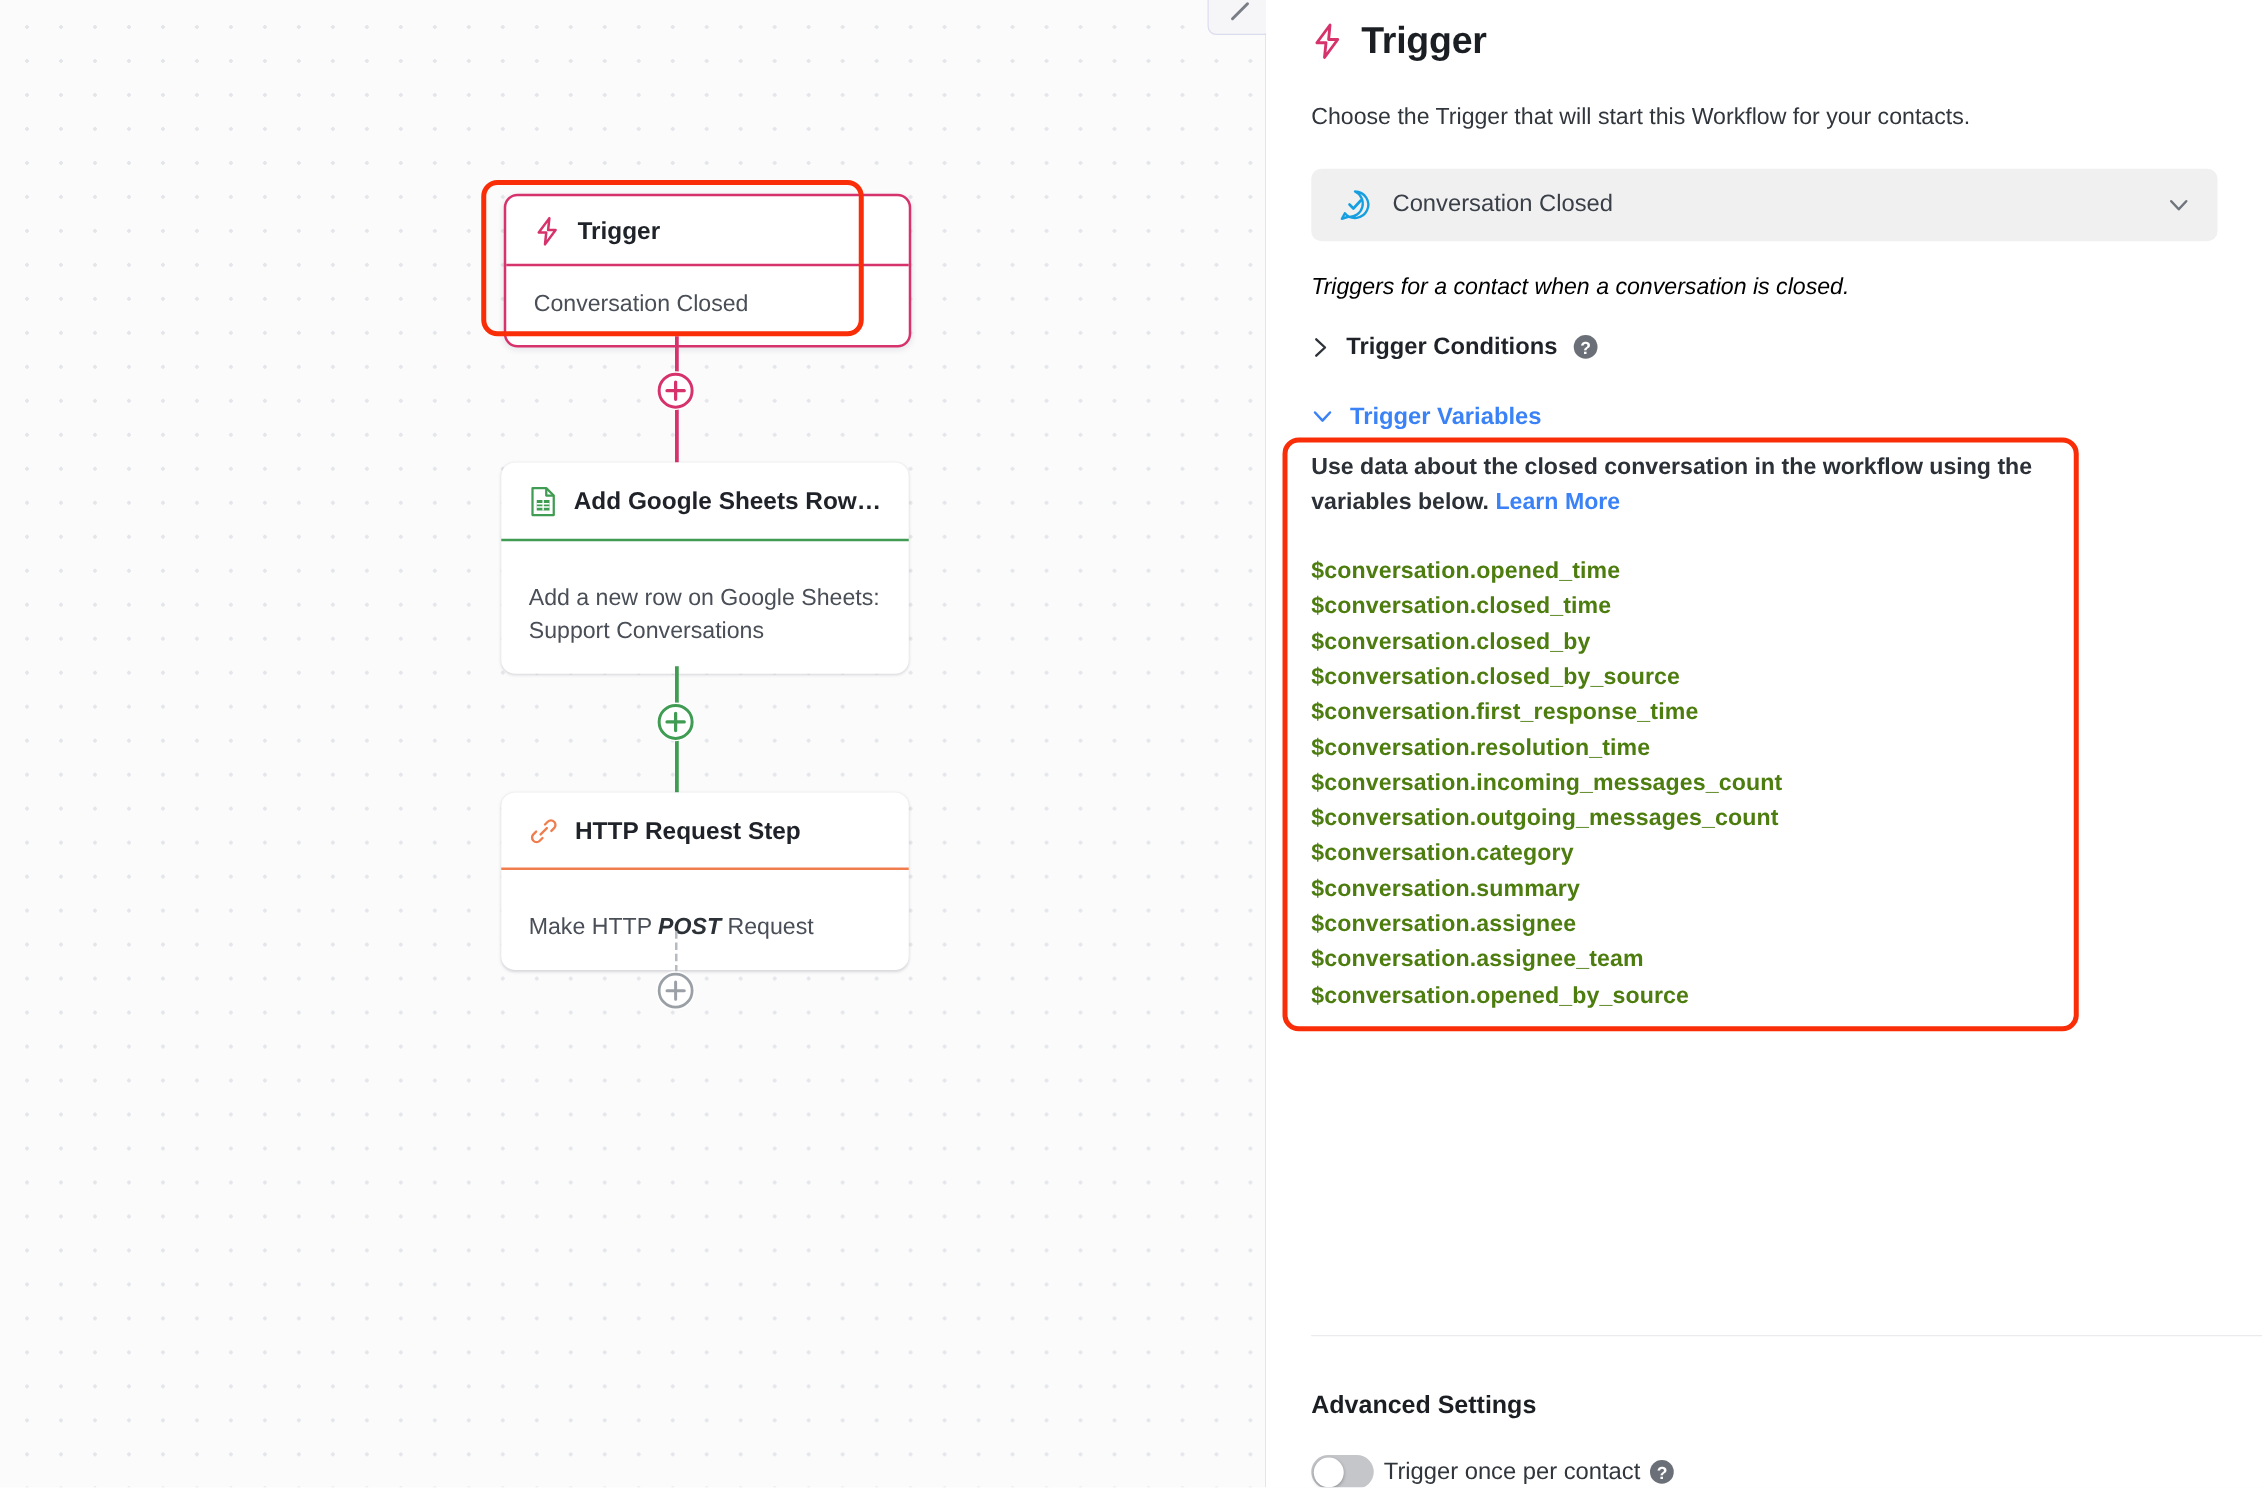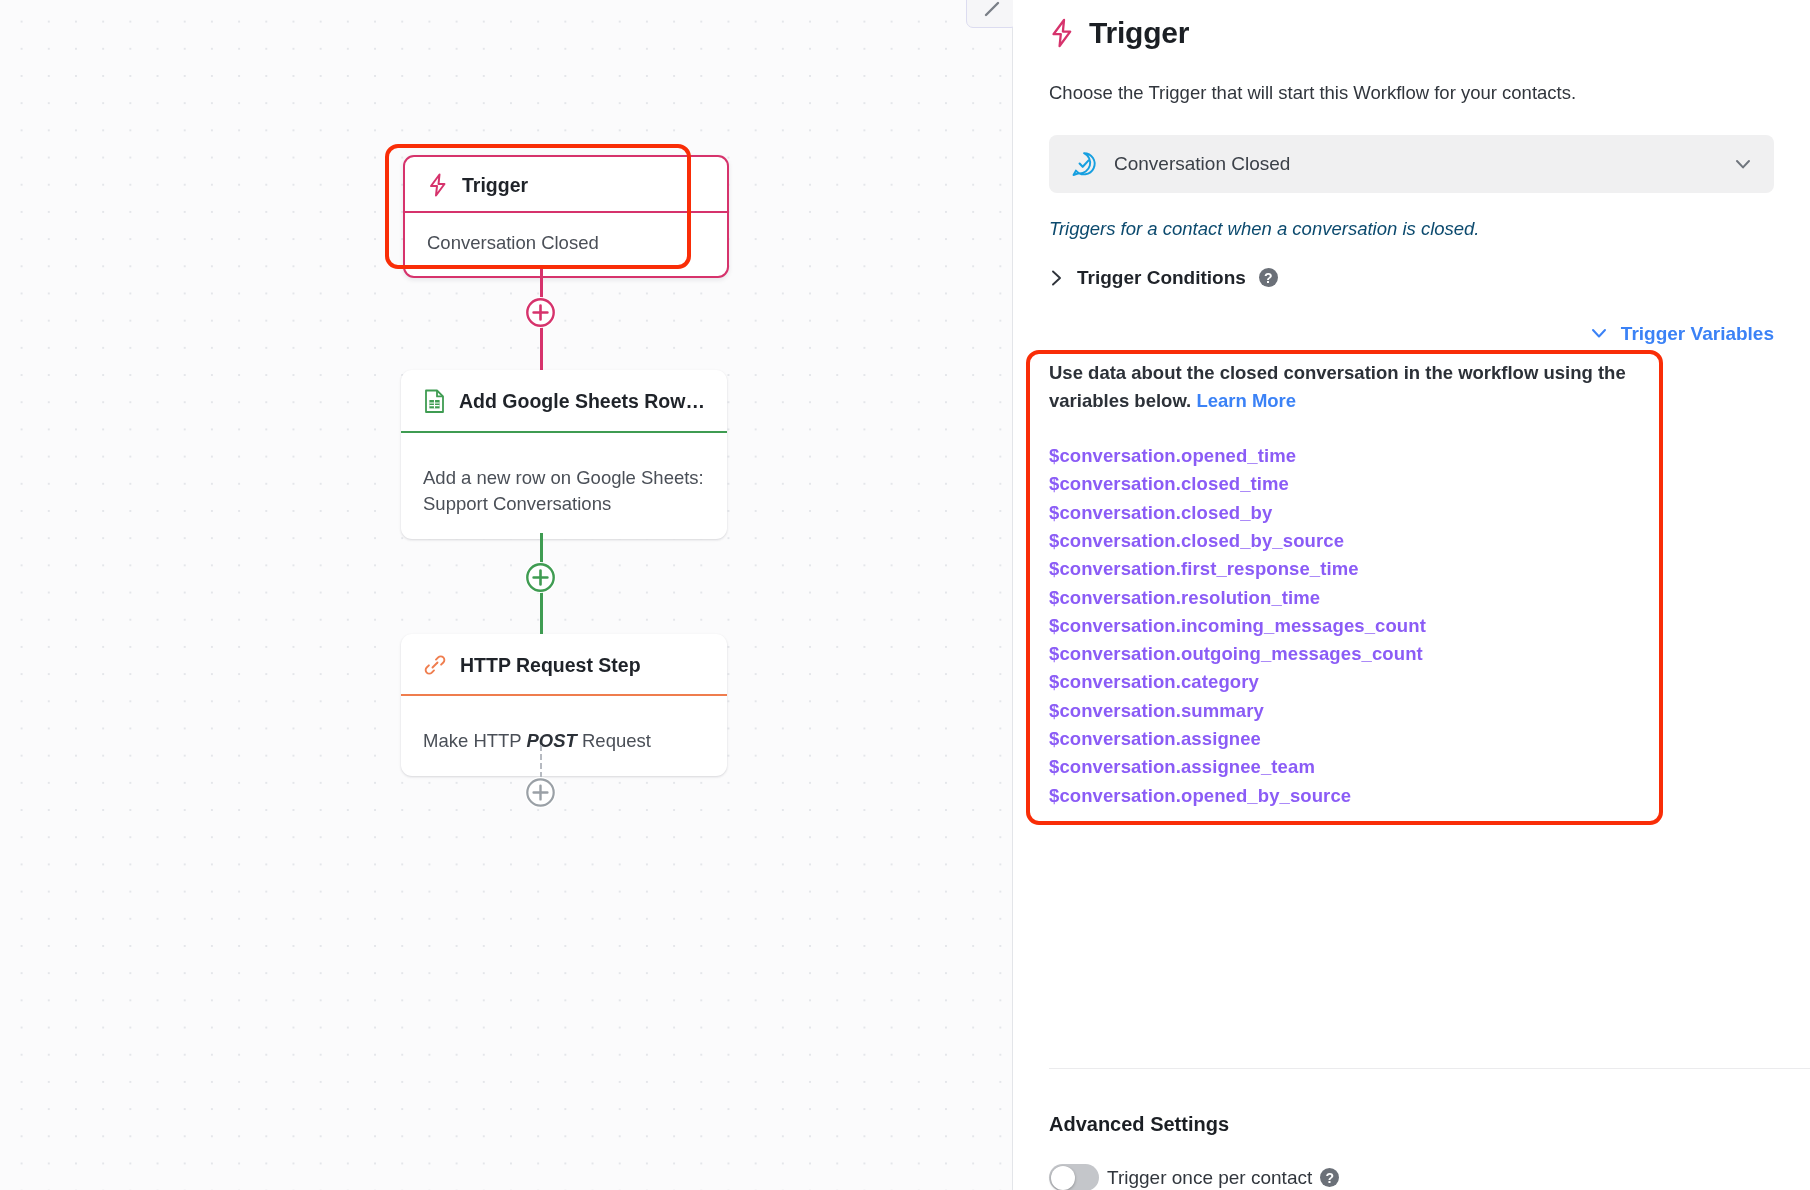--- a/index.html
+++ b/index.html
@@ -98,21 +98,21 @@
   }
 
   .select-box {
     margin-top: 29px; height: 58px; background: #f0f0f1; border-radius: 8px;
     display: flex; align-items: center; padding: 0 20px; gap: 15px;
   }
   .select-label { flex: 1; font-size: 19px; color: #3b4048; }
 
   .trigger-desc {
     margin-top: 25px; font-size: 18.5px; font-style: italic;
-    color: #0c4a6e;
+    color: #000000;
   }
 
   .collapse-row {
     margin-top: 27px; display: flex; align-items: center; gap: 13px;
   }
   .collapse-row .caret { flex: none; }
   .collapse-row .txt { font-size: 19px; font-weight: bold; color: #1f2329; }
   .collapse-row.link .txt { color: #3b82f6; font-weight: bold; }
 
   .help-dot {
@@ -130,21 +130,21 @@
   #annot-node { left: 385px; top: 144px; width: 306px; height: 125px; }
   #annot-vars { left: 1026px; top: 350px; width: 637px; height: 475px; }
 
   .vars-block { margin-top: 14px; padding-left: 0; font-weight: bold; }
   .vars-desc {
     font-size: 18.5px; color: #2c3138; line-height: 1.52; max-width: 600px;
   }
   .vars-desc a { color: #3b82f6; text-decoration: none; }
   .var-list { margin-top: 27px; }
   .var-item {
-    font-size: 18.5px; color: #8b5cf6; line-height: 1.53;
+    font-size: 18.5px; color: #4d7c0f; line-height: 1.53;
     letter-spacing: .1px;
   }
 
   .hr { position: absolute; left: 36px; right: 0; height: 1px; background: #ebebed; }
 
   .adv-title {
     position: absolute; left: 36px; top: 1113px;
     font-size: 20px; font-weight: bold; color: #1b1f24;
   }
   .toggle-row {
@@ -270,21 +270,21 @@
 
     <div class="collapse-row">
       <svg class="caret" width="15" height="18" viewBox="0 0 15 18">
         <path d="M4 2.5 L11 9 L4 15.5" fill="none" stroke="#2f343b" stroke-width="1.9" stroke-linecap="round" stroke-linejoin="round"></path>
       </svg>
       <span class="txt">Trigger Conditions</span>
       <span class="help-dot">?</span>
     </div>
 
     <div style="margin-top:34px; padding-left:0;">
-      <div class="collapse-row link" style="margin-top:0;justify-content:flex-end;">
+      <div class="collapse-row link" style="margin-top:0;">
         <svg class="caret" width="18" height="15" viewBox="0 0 18 15">
           <path d="M3 4 L9 10.5 L15 4" fill="none" stroke="#3b82f6" stroke-width="2" stroke-linecap="round" stroke-linejoin="round"></path>
         </svg>
         <span class="txt">Trigger Variables</span>
       </div>
 
       <div class="vars-block">
         <div class="vars-desc">
           <span>Use data about the closed conversation in the workflow using the variables below.</span>
           <a href="#">Learn More</a>

